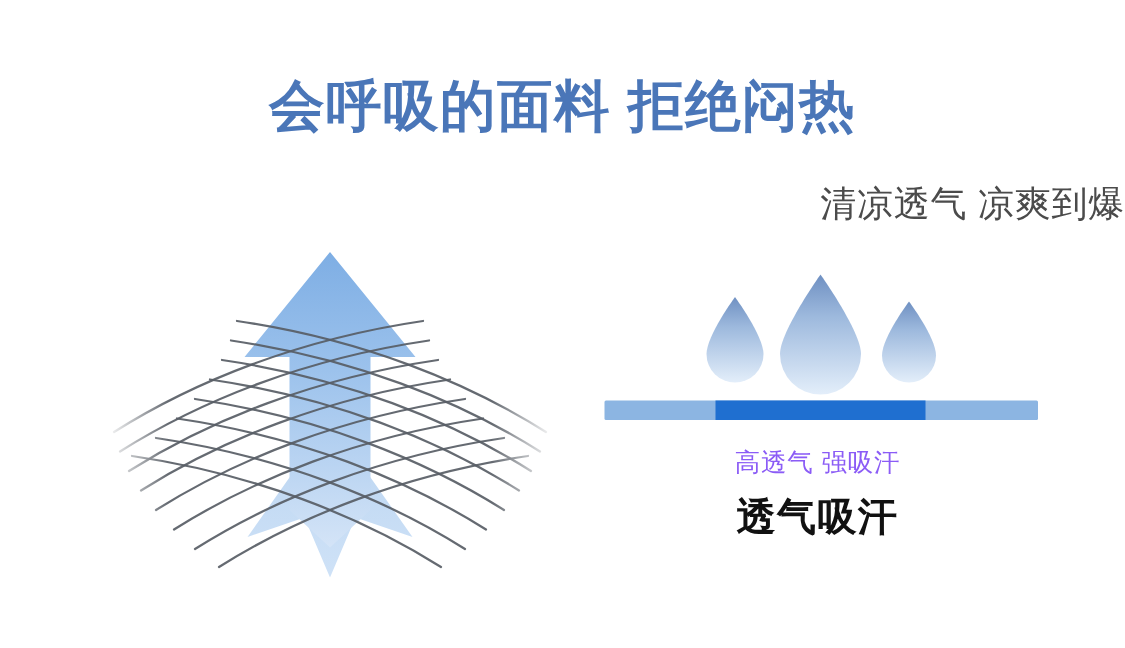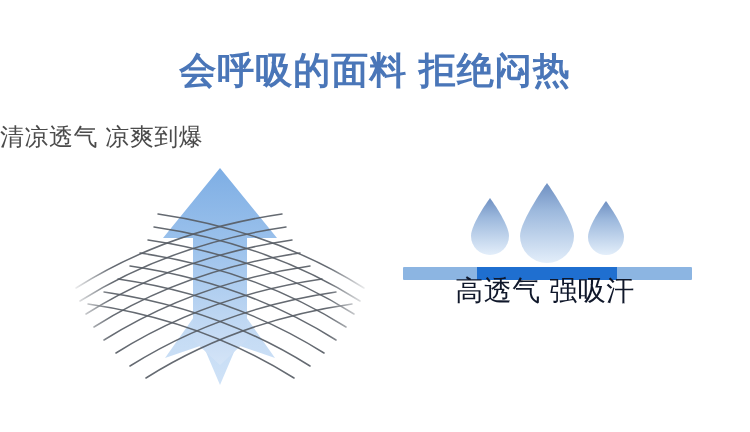--- a/index.html
+++ b/index.html
@@ -30,21 +30,21 @@
     font-weight: bold;
     letter-spacing: 1px;
     color: #4a76b8;
     white-space: pre;
   }
   .subtitle {
     position: absolute;
     top: 122px;
     left: 0;
     width: 750px;
-    text-align: left;
+    text-align: right;
     font-size: 24px;
     line-height: 30px;
     font-weight: normal;
     letter-spacing: 0.5px;
     color: #4b4b4b;
     white-space: pre;
   }
 
   
   .left-graphic {
@@ -70,29 +70,29 @@
   }
   .right-graphic svg {
     display: block;
     width: 305px;
     height: 110px;
   }
 
   
   .caption-light {
     position: absolute;
-    top: 278px;
+    top: 296px;
     left: 400px;
     width: 290px;
     text-align: center;
-    font-size: 28px;
+    font-size: 17px;
     line-height: 26px;
     font-weight: normal;
     letter-spacing: 0.5px;
-    color: #0f172a;
+    color: #8b5cf6;
     white-space: pre;
   }
   .caption-bold {
     position: absolute;
     top: 328px;
     left: 400px;
     width: 290px;
     text-align: center;
     font-size: 26px;
     line-height: 32px;
@@ -182,14 +182,15 @@
       <path d="M211 19 C211 19 193 43 193 55 a18 18 0 0 0 36 0 C229 43 211 19 211 19 Z" fill="url(#dropGrad)"></path>
 
       <rect x="8" y="85" width="289" height="13" rx="1" fill="#8cb5e2"></rect>
 
       <rect x="82" y="85" width="140" height="13" fill="#1f6fd0"></rect>
     </svg>
   </div>
 
   <div class="caption-light">高透气 强吸汗</div>
 
+  <div class="caption-bold">透气吸汗</div>
 
 </div>
 
 </body></html>

